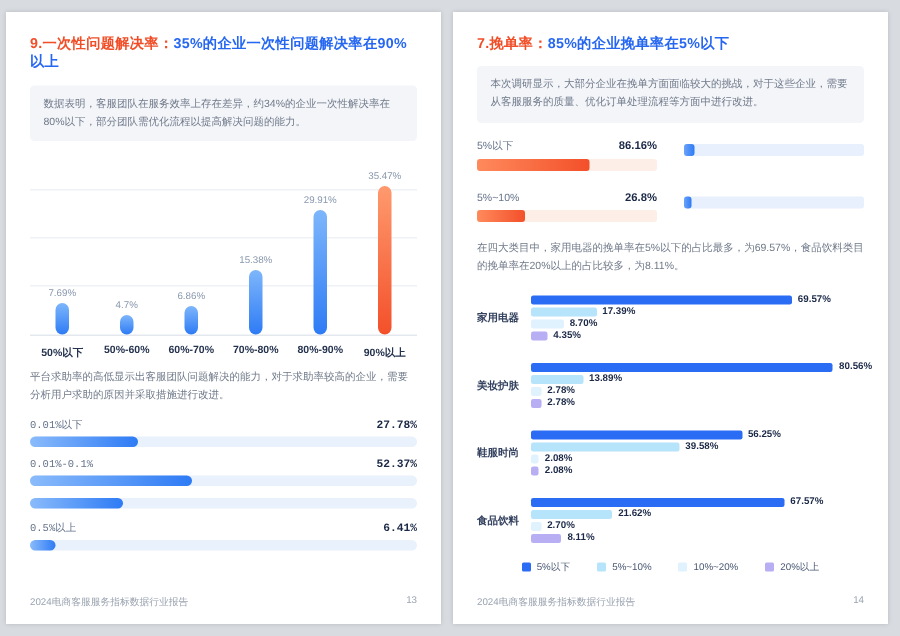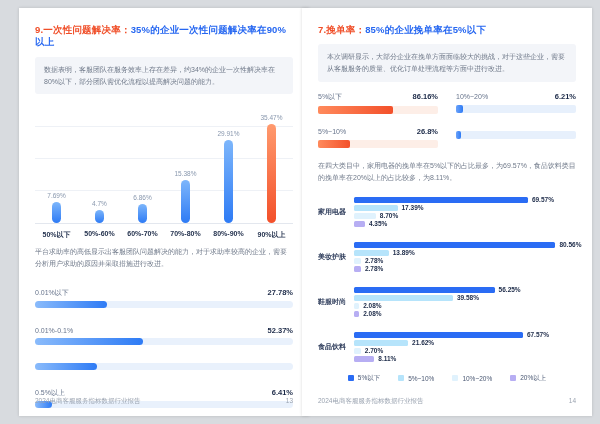--- a/index.html
+++ b/index.html
@@ -1,18 +1,18 @@
 <!DOCTYPE html>
 <html><head>
 <meta charset="utf-8">
 <style>
   html,body { margin:0; padding:0; background:#d8dbdf; font-family:"Liberation Sans", sans-serif; }
   .canvas { position:relative; width:600px; height:424px; background:#d8dbdf; overflow:hidden; }
   .page { position:absolute; top:8px; width:290px; height:408px; background:#ffffff; box-shadow:0 0 3px rgba(0,0,0,.15); }
-  .page-left { left:19px; }
+  .page-left { left:4px; }
   .page-right { left:302px; }
   .inner { padding:16px 16px 0 16px; position:relative; }
 
   .sec-title { font-size:9.5px; font-weight:bold; line-height:1.3; letter-spacing:.2px; }
   .t-red { color:#f04e28; }
   .t-blue { color:#2667f1; }
 
   .desc-box { margin-top:8px; background:#f3f5f9; border-radius:3px; padding:7px 9px; font-size:7px; color:#707a8a; line-height:1.7; }
   .desc-plain { margin-top:6px; font-size:7px; color:#707a8a; line-height:1.7; }
 
@@ -23,21 +23,21 @@
   .vcols { position:absolute; left:0; right:0; top:0; bottom:17px; display:flex; }
   .vcol { flex:1; display:flex; flex-direction:column; align-items:center; justify-content:flex-end; }
   .vval { font-size:6.5px; color:#8897ad; margin-bottom:3px; white-space:nowrap; }
   .vbar { width:9px; border-radius:5px; background:linear-gradient(180deg,#7db6fb,#2e7bf5); }
   .vbar.hl { background:linear-gradient(180deg,#ff9a6e,#f3502a); }
   .vcats { position:absolute; left:0; right:0; bottom:0; display:flex; }
   .vcat { flex:1; text-align:center; font-size:7px; font-weight:bold; color:#25334f; white-space:nowrap; }
 
   
   .hbars { margin-top:6px; }
-  .hrow { margin-top:18px; }
+  .hrow { margin-top:8px;font-family:Liberation Mono, monospace; }
   .hrow-top { display:flex; justify-content:space-between; align-items:baseline; margin-bottom:3px; }
   .hlabel { font-size:7px; color:#67748c; }
   .hvalue { font-size:7.5px; font-weight:bold; color:#1b2947; }
   .htrack { height:7px; background:#e9f1fc; border-radius:4px; }
   .hfill { height:7px; border-radius:4px; background:linear-gradient(90deg,#8abbfb,#2e7bf5); }
 
   
   .stats { display:grid; grid-template-columns:1fr 1fr; column-gap:18px; row-gap:13px; margin-top:10px; }
   .s-top { display:flex; justify-content:space-between; align-items:baseline; }
   .s-label { font-size:7px; color:#67748c; }
@@ -179,24 +179,20 @@
           <div class="stat">
             <div class="s-top">
               <span class="s-label">5%以下</span>
               <span class="s-value">86.16%</span>
             </div>
             <div class="s-track orange">
               <div class="s-fill orange" style="width: 62.75%;"></div>
             </div>
           </div>
           <div class="stat">
-            <div class="s-top">
-              <span class="s-label">10%~20%</span>
-              <span class="s-value">6.21%</span>
-            </div>
             <div class="s-track blue">
               <div class="s-fill blue" style="width: 6.21%;"></div>
             </div>
           </div>
           <div class="stat">
             <div class="s-top">
               <span class="s-label">5%~10%</span>
               <span class="s-value">26.8%</span>
             </div>
             <div class="s-track orange">

